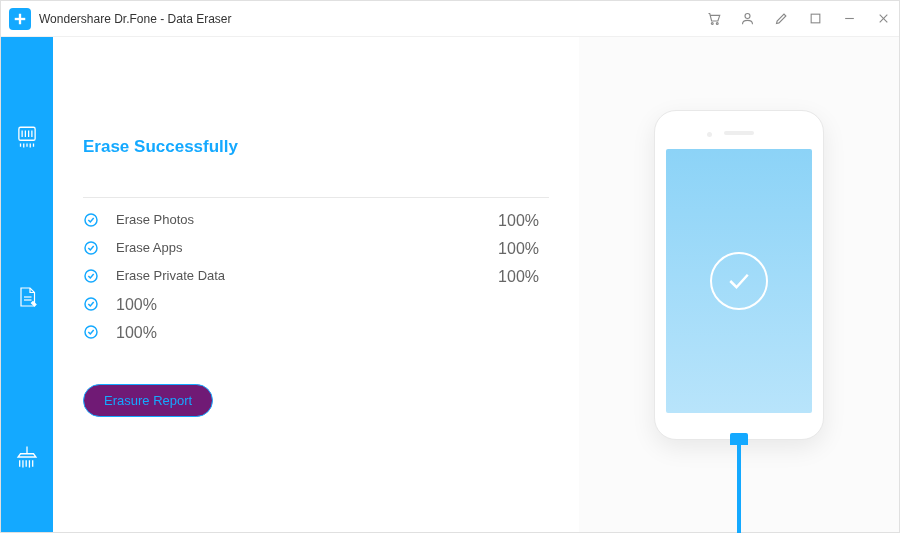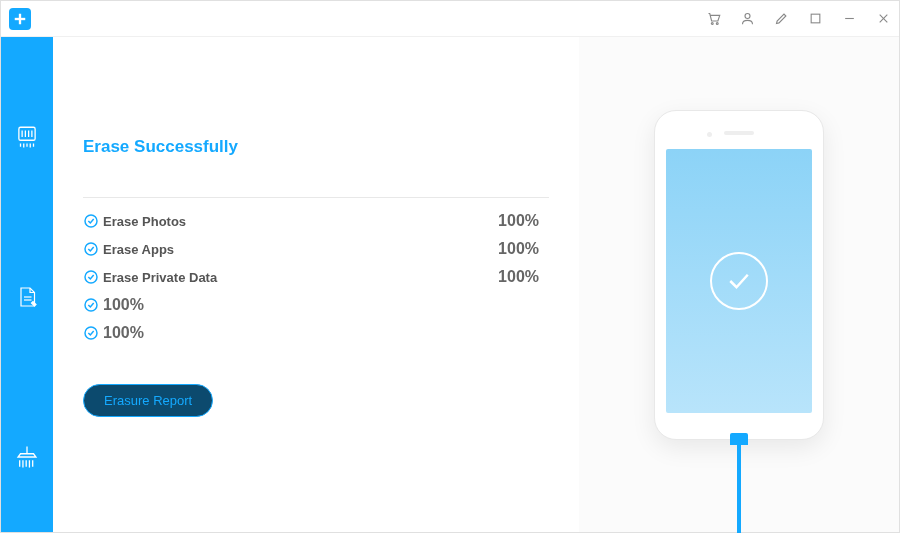--- a/index.html
+++ b/index.html
@@ -116,44 +116,42 @@
       background: #14a9ff;
     }
     .task-list {
       display: flex;
       flex-direction: column;
       gap: 10px;
       margin-bottom: 42px;
     }
     .task-row {
       display: flex;
-      align-items: center;
-      gap: 4px;
-      font-weight: bold;
+      gap: 17px;
     }
     .check-icon {
       width: 16px;
       height: 16px;
       flex-shrink: 0;
       color: #14a9ff;
     }
     .task-label {
       font-size: 13px;
       color: #555;
       flex: 1;
     }
     .task-percent {
       font-size: 16px;
       color: #666;
       margin-right: 10px;
     }
     .report-button {
       border: 1.5px solid #14a9ff;
       color: #14a9ff;
-      background: #0c4a6e;
+      background: #701a75;
       border-radius: 18px;
       padding: 8px 20px;
       font-size: 13px;
       font-weight: 500;
       cursor: pointer;
       align-self: flex-start;
     }
     .right-panel {
       width: 320px;
       background: #fbfbfb;
@@ -238,20 +236,21 @@
 <div class="window">
 
   <div class="titlebar">
     <div class="titlebar-left">
       <div class="app-logo">
         <svg width="14" height="14" viewBox="0 0 24 24" fill="none">
           <rect x="10" y="3" width="4" height="18" fill="#fff"></rect>
           <rect x="3" y="10" width="18" height="4" fill="#fff"></rect>
         </svg>
       </div>
+      <div class="app-title">Wondershare Dr.Fone - Data Eraser</div>
     </div>
     <div class="titlebar-right">
       <div class="titlebar-icon">
         <svg width="15" height="15" viewBox="0 0 24 24" fill="none" stroke="#888" stroke-width="1.8">
           <path d="M4 4h2l3 12h10l3-9H7"></path>
           <circle cx="10" cy="20" r="1.5"></circle>
           <circle cx="18" cy="20" r="1.5"></circle>
         </svg>
       </div>
       <div class="titlebar-icon">

